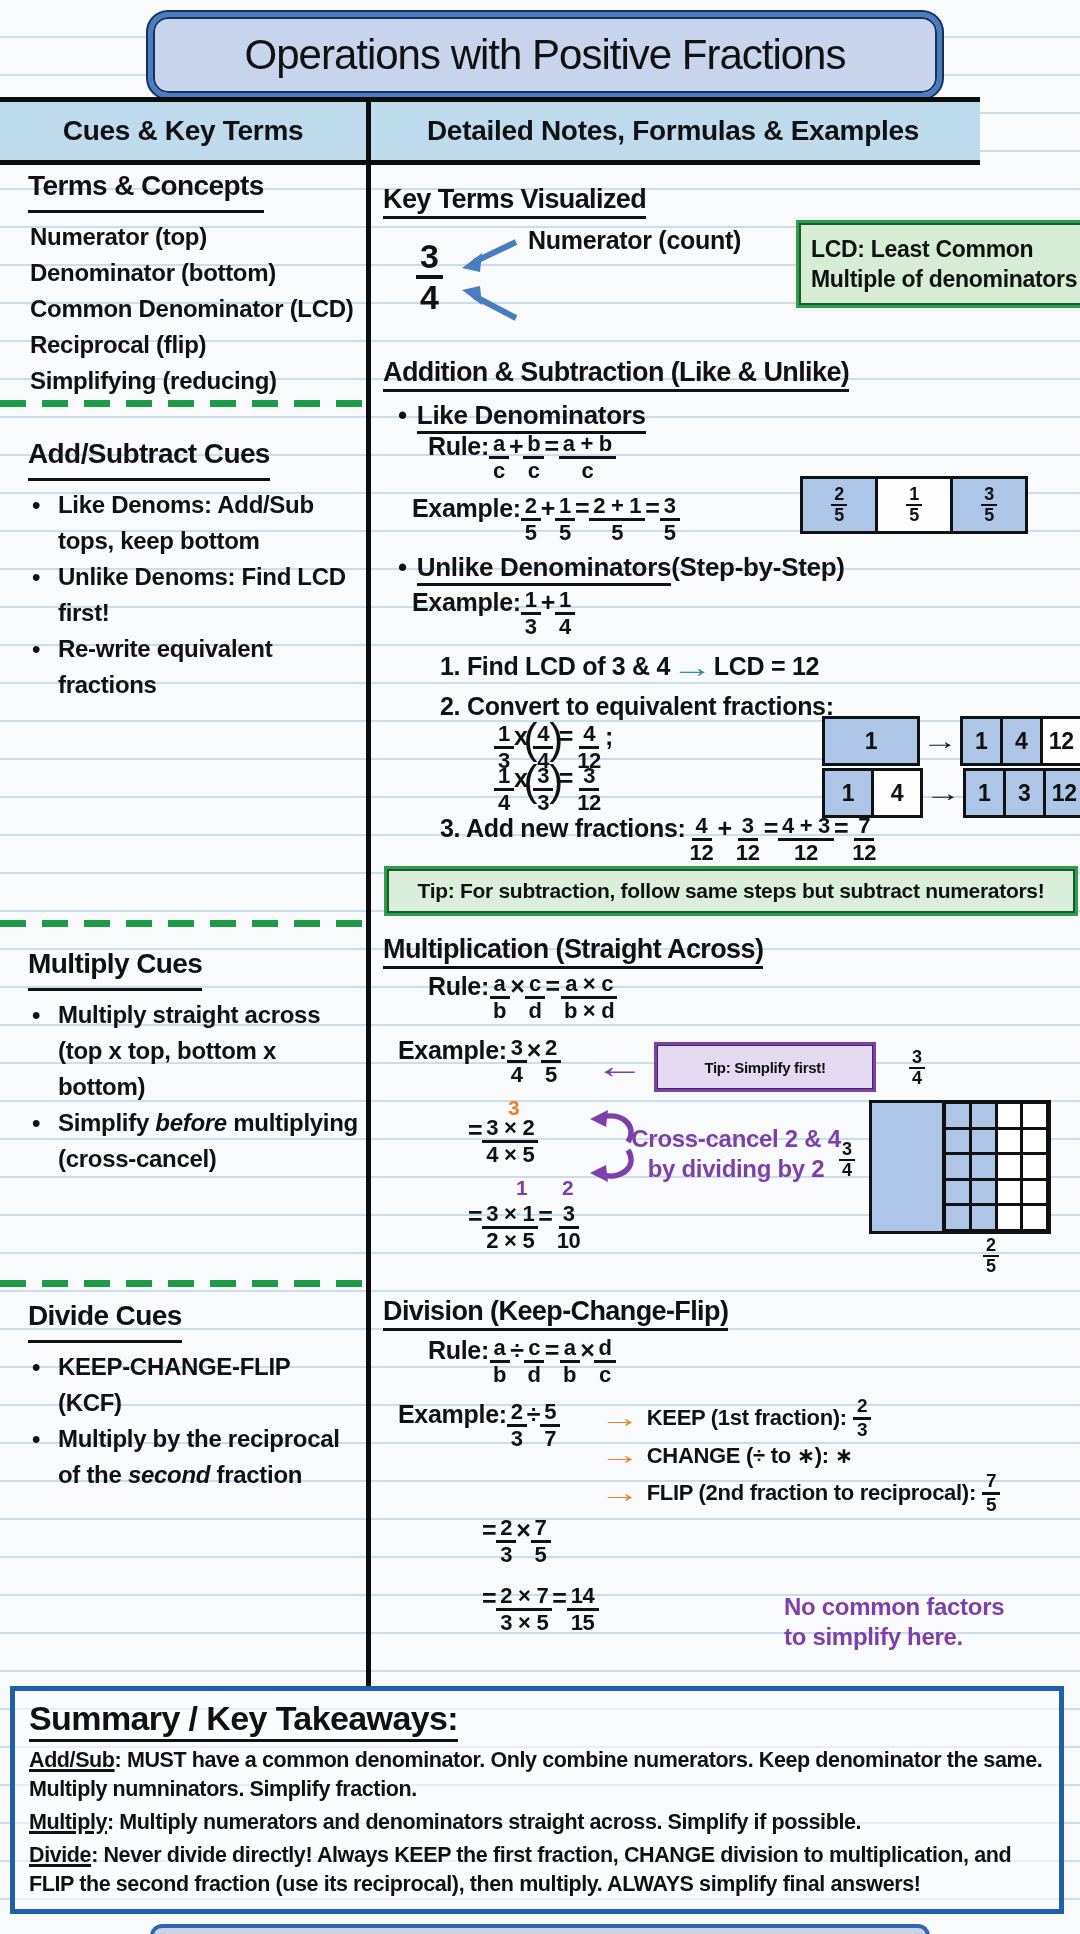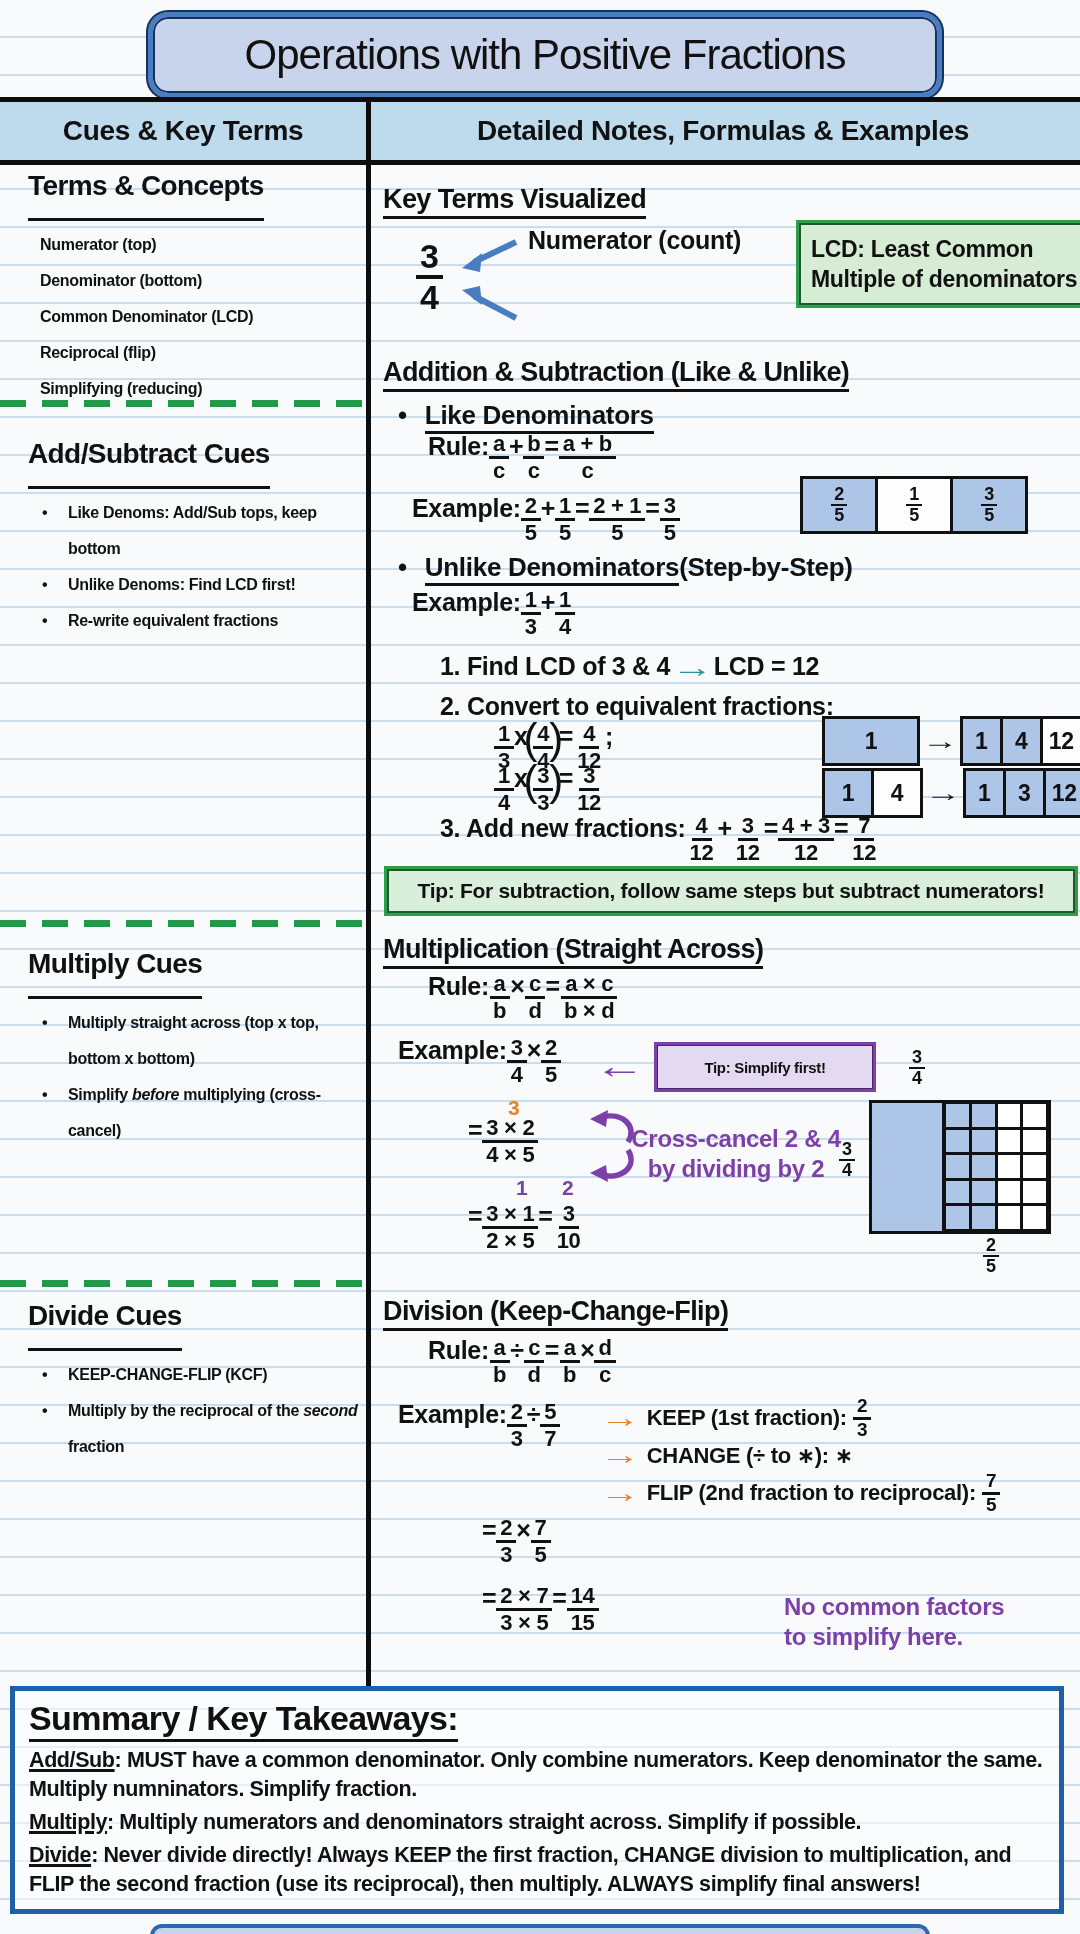--- a/index.html
+++ b/index.html
@@ -9,43 +9,43 @@
     #f9fafc;
     letter-spacing:-0.3px;}
   .abs{position:absolute;}
   
   .title-box{left:148px;top:12px;width:784px;height:76px;background:#c8d4eb;
     border:5px solid #4a7cc0;border-radius:20px;
     box-shadow:0 0 0 2px #16325c, inset 0 0 0 2px #16325c;
     display:flex;align-items:center;justify-content:center;}
   .title-box .t{font-size:42px;font-weight:400;letter-spacing:-1px;}
   
-  .hdr{left:0;top:97px;width:1080px;height:58px;background:#bedaed;
+  .hdr{left:0;top:97px;width:980px;height:58px;background:#bedaed;
     border-top:5px solid #0d0d0d;border-bottom:5px solid #0d0d0d;display:flex;}
   .hdr .hc{display:flex;align-items:center;justify-content:center;font-size:28px;font-weight:800;}
   .hdr .hl{width:366px;}
   .hdr .hr{flex:1;}
   .vdiv{left:366px;top:97px;width:5px;height:1590px;background:#0d0d0d;}
   
   .cue-section{left:0;width:366px;}
   .cue-heading{margin-left:28px;display:inline-block;font-size:28px;font-weight:800;
-    border-bottom:3px solid #111;padding-bottom:16px;letter-spacing:-0.6px;}
-  .cue-items{list-style:none;margin:6px 0 0 10px;padding:0;font-size:16px;font-weight:700;line-height:36px;}
+    border-bottom:3px solid #111;padding-bottom:8px;letter-spacing:-0.6px;}
+  .cue-items{list-style:none;margin:6px 0 0 0;padding:0;font-size:24px;font-weight:700;line-height:36px;}
   .cue-items li{padding-left:30px;padding-right:6px;}
   .cue-items.blt li{position:relative;padding-left:58px;}
   .cue-items.blt li::before{content:"\2022";position:absolute;left:32px;}
   .cue-items i{font-style:italic;}
   .dash{left:0;width:362px;height:7px;
     background:repeating-linear-gradient(90deg,#1f9a48 0 26px,rgba(0,0,0,0) 26px 42px);}
   
   .r-head{display:inline-block;font-size:27px;font-weight:800;border-bottom:3px solid #111;
     padding-bottom:1px;letter-spacing:-0.6px;}
   .b-row{display:flex;align-items:baseline;font-size:26px;font-weight:800;}
   .b-row .blt{margin-right:10px;}
-  .b-row .ul{border-bottom:3px solid #111;padding-bottom:0px;margin-left:8px;}
+  .b-row .ul{border-bottom:3px solid #111;padding-bottom:0px;}
   .f-row{display:flex;align-items:flex-start;font-size:25px;font-weight:700;white-space:nowrap;}
   .f-row .tok{white-space:pre;}
   .frac{display:inline-flex;flex-direction:column;align-items:center;line-height:1.08;
     font-size:22px;font-weight:700;vertical-align:middle;}
   .frac .fn{border-bottom:3px solid #111;padding:0 4px;}
   .frac .fd{padding:0 4px;}
   .frac.big{font-size:34px;}
   .frac.big .fn{border-bottom-width:4px;}
   .frac.mini{font-size:18px;line-height:1.05;}
   .frac.mini .fn{border-bottom-width:2px;padding:0 3px;}

